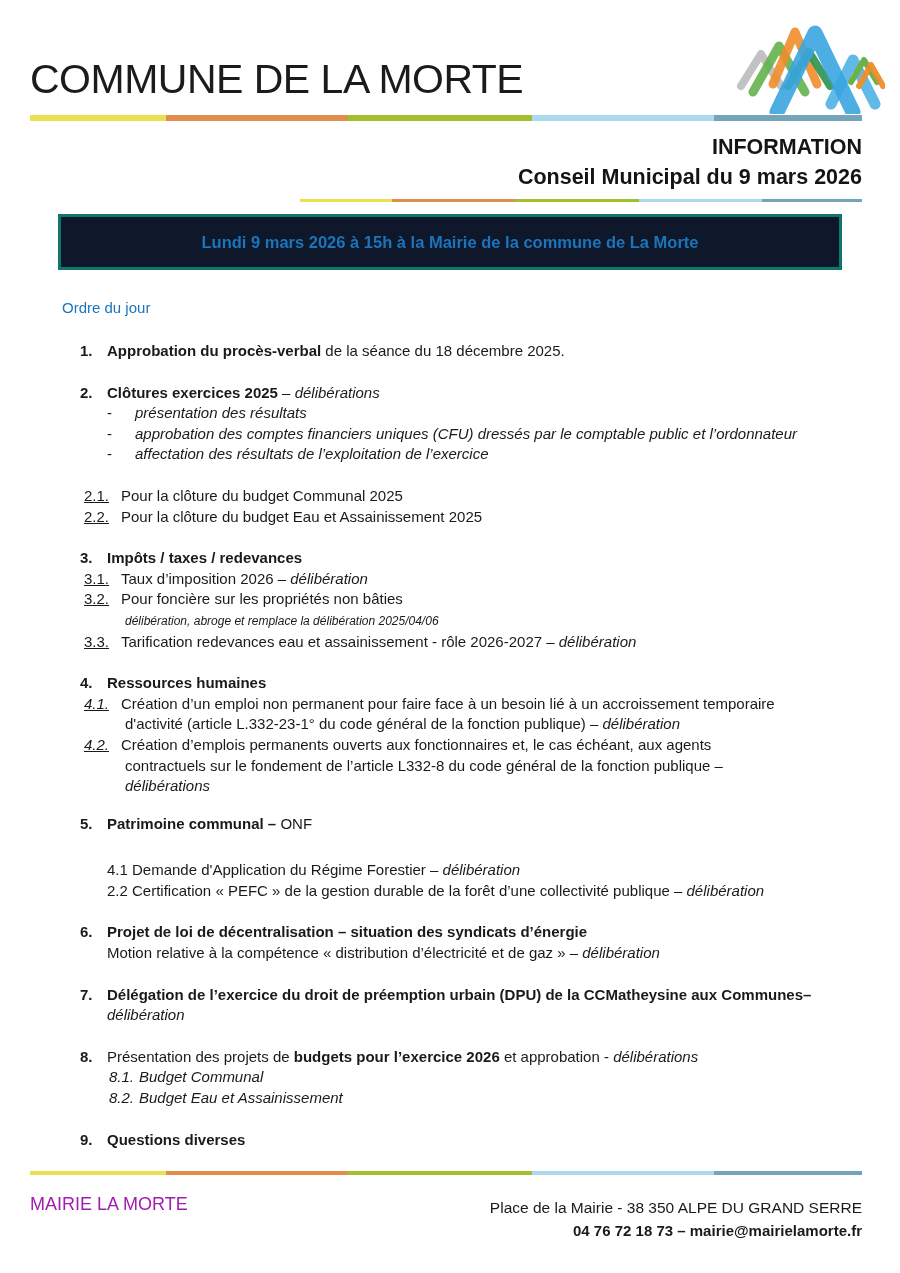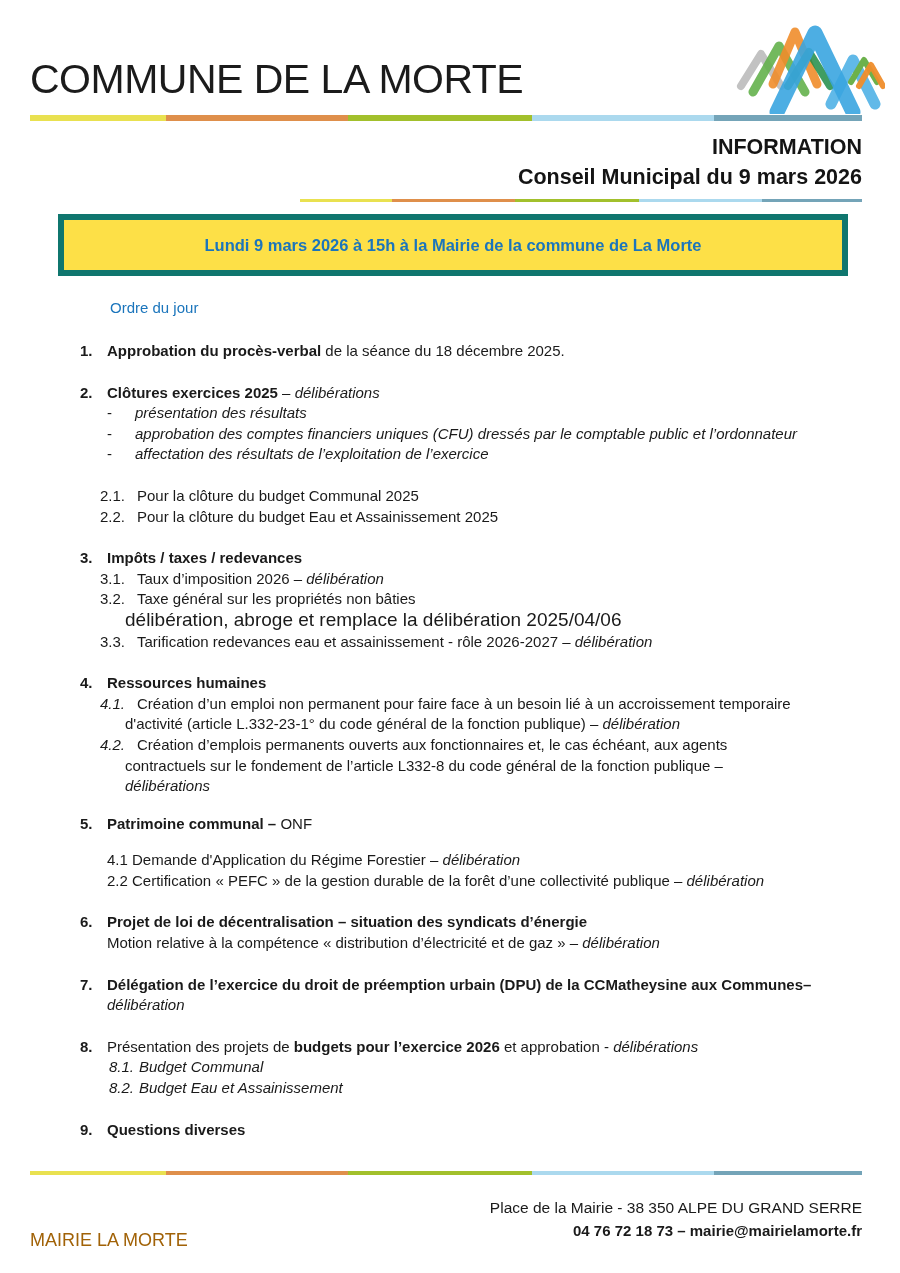--- a/index.html
+++ b/index.html
@@ -15,44 +15,44 @@
   #div-main{left:30px;top:115px;width:832px;height:6px;}
   #div-sub{left:300px;top:199px;width:562px;height:3px;}
   #div-footer{left:30px;top:1171px;width:832px;height:4px;}
   .seg{height:100%;}
   .s1{width:16.3%}.s2{width:21.9%}.s3{width:22.1%}.s4{width:21.9%}.s5{width:17.8%}
 
   .info-block{position:absolute;right:38px;top:132px;text-align:right;font-weight:700;
               font-size:21.5px;line-height:30px;color:#141414;}
 
   
-  .notice-box{position:absolute;left:58px;top:214px;width:778px;height:50px;background:#fde047;
-              border:6px solid #0f766e;display:flex;align-items:center;justify-content:center;}
+  .notice-box{position:absolute;left:58px;top:214px;width:778px;height:50px;background:#0f172a;
+              border:3px solid #0f766e;display:flex;align-items:center;justify-content:center;}
   .notice-text{font-weight:700;font-size:16.5px;}
 
-  .ordre{position:absolute;left:62px;top:299px;font-size:15px;margin-left:48px;}
+  .ordre{position:absolute;left:62px;top:299px;font-size:15px;}
 
   
   .agenda{position:absolute;left:60px;top:341px;width:806px;font-size:15px;line-height:20.6px;color:#1a1a1a;}
   .row{display:flex;align-items:flex-start;}
   .marker{flex:0 0 auto;}
   .l1 > .marker{margin-left:20px;width:27px;}
-  .l2 > .marker{margin-left:40px;width:37px;}
+  .l2 > .marker{margin-left:24px;width:37px;text-decoration:underline;}
   .dash > .marker{margin-left:47px;width:28px;}
   .l3 > .marker{margin-left:49px;width:30px;}
   .rowtext{flex:1 1 auto;}
   .ind47 > .rowtext{margin-left:47px;}
   .ind65 > .rowtext{margin-left:65px;}
   .seg-b{font-weight:700;}
   .seg-i{font-style:italic;}
-  .seg-is{font-size:19px;}
+  .seg-is{font-style:italic;font-size:12px;}
   .seg-r{font-weight:400;}
 
   
-  .footer-org{position:absolute;left:30px;top:1230px;font-size:18px;color:#a16207;text-align:right;}
+  .footer-org{position:absolute;left:30px;top:1194px;font-size:18px;color:#a21caf;text-align:right;}
   .footer-right{position:absolute;right:38px;top:1196px;text-align:right;color:#1a1a1a;}
   .footer-address{font-size:15.5px;line-height:23px;font-weight:400;}
   .footer-contact{font-size:15px;line-height:23px;font-weight:700;}
   .footer-siret{font-size:13.5px;line-height:21px;color:#333;margin-top:40px;}
 </style>
 </head>
 <body>
 
 <div class="page">
 
@@ -128,21 +128,21 @@
       <div class="row l1" style="margin-top: 21px;">
         <span class="marker seg-b">3.</span>
         <span class="rowtext"><span class="seg-b">Impôts / taxes / redevances</span></span>
       </div>
       <div class="row l2">
         <span class="marker">3.1.</span>
         <span class="rowtext"><span class="seg-r">Taux d’imposition 2026</span><span class="seg-r"> – </span><span class="seg-i">délibération</span></span>
       </div>
       <div class="row l2">
         <span class="marker">3.2.</span>
-        <span class="rowtext"><span class="seg-r">Taxe général sur les propriétés non bâties</span></span>
+        <span class="rowtext"><span class="seg-r">Pour foncière sur les propriétés non bâties</span></span>
       </div>
       <div class="row plain ind65">
         <span class="rowtext"><span class="seg-is">délibération, abroge et remplace la délibération 2025/04/06</span></span>
       </div>
       <div class="row l2">
         <span class="marker">3.3.</span>
         <span class="rowtext"><span class="seg-r">Tarification redevances eau et assainissement - rôle 2026-2027</span><span class="seg-r"> – </span><span class="seg-i">délibération</span></span>
       </div>
       <div class="row l1" style="margin-top: 21px;">
         <span class="marker seg-b">4.</span>
@@ -162,21 +162,21 @@
       <div class="row plain ind65">
         <span class="rowtext"><span class="seg-r">contractuels sur le fondement de l’article L332-8 du code général de la fonction publique –</span></span>
       </div>
       <div class="row plain ind65">
         <span class="rowtext"><span class="seg-i">délibérations</span></span>
       </div>
       <div class="row l1" style="margin-top: 17px;">
         <span class="marker seg-b">5.</span>
         <span class="rowtext"><span class="seg-b">Patrimoine communal – </span><span class="seg-r">ONF</span></span>
       </div>
-      <div class="row plain ind47" style="margin-top: 16px;">
+      <div class="row plain ind47" style="margin-top: 26px;">
         <span class="rowtext"><span class="seg-r">4.1 Demande d'Application du Régime Forestier</span><span class="seg-r"> – </span><span class="seg-i">délibération</span></span>
       </div>
       <div class="row plain ind47">
         <span class="rowtext"><span class="seg-r">2.2 Certification « PEFC » de la gestion durable de la forêt d’une collectivité publique</span><span class="seg-r"> – </span><span class="seg-i">délibération</span></span>
       </div>
       <div class="row l1" style="margin-top: 21px;">
         <span class="marker seg-b">6.</span>
         <span class="rowtext"><span class="seg-b">Projet de loi de décentralisation – situation des syndicats d’énergie</span></span>
       </div>
       <div class="row plain ind47">

